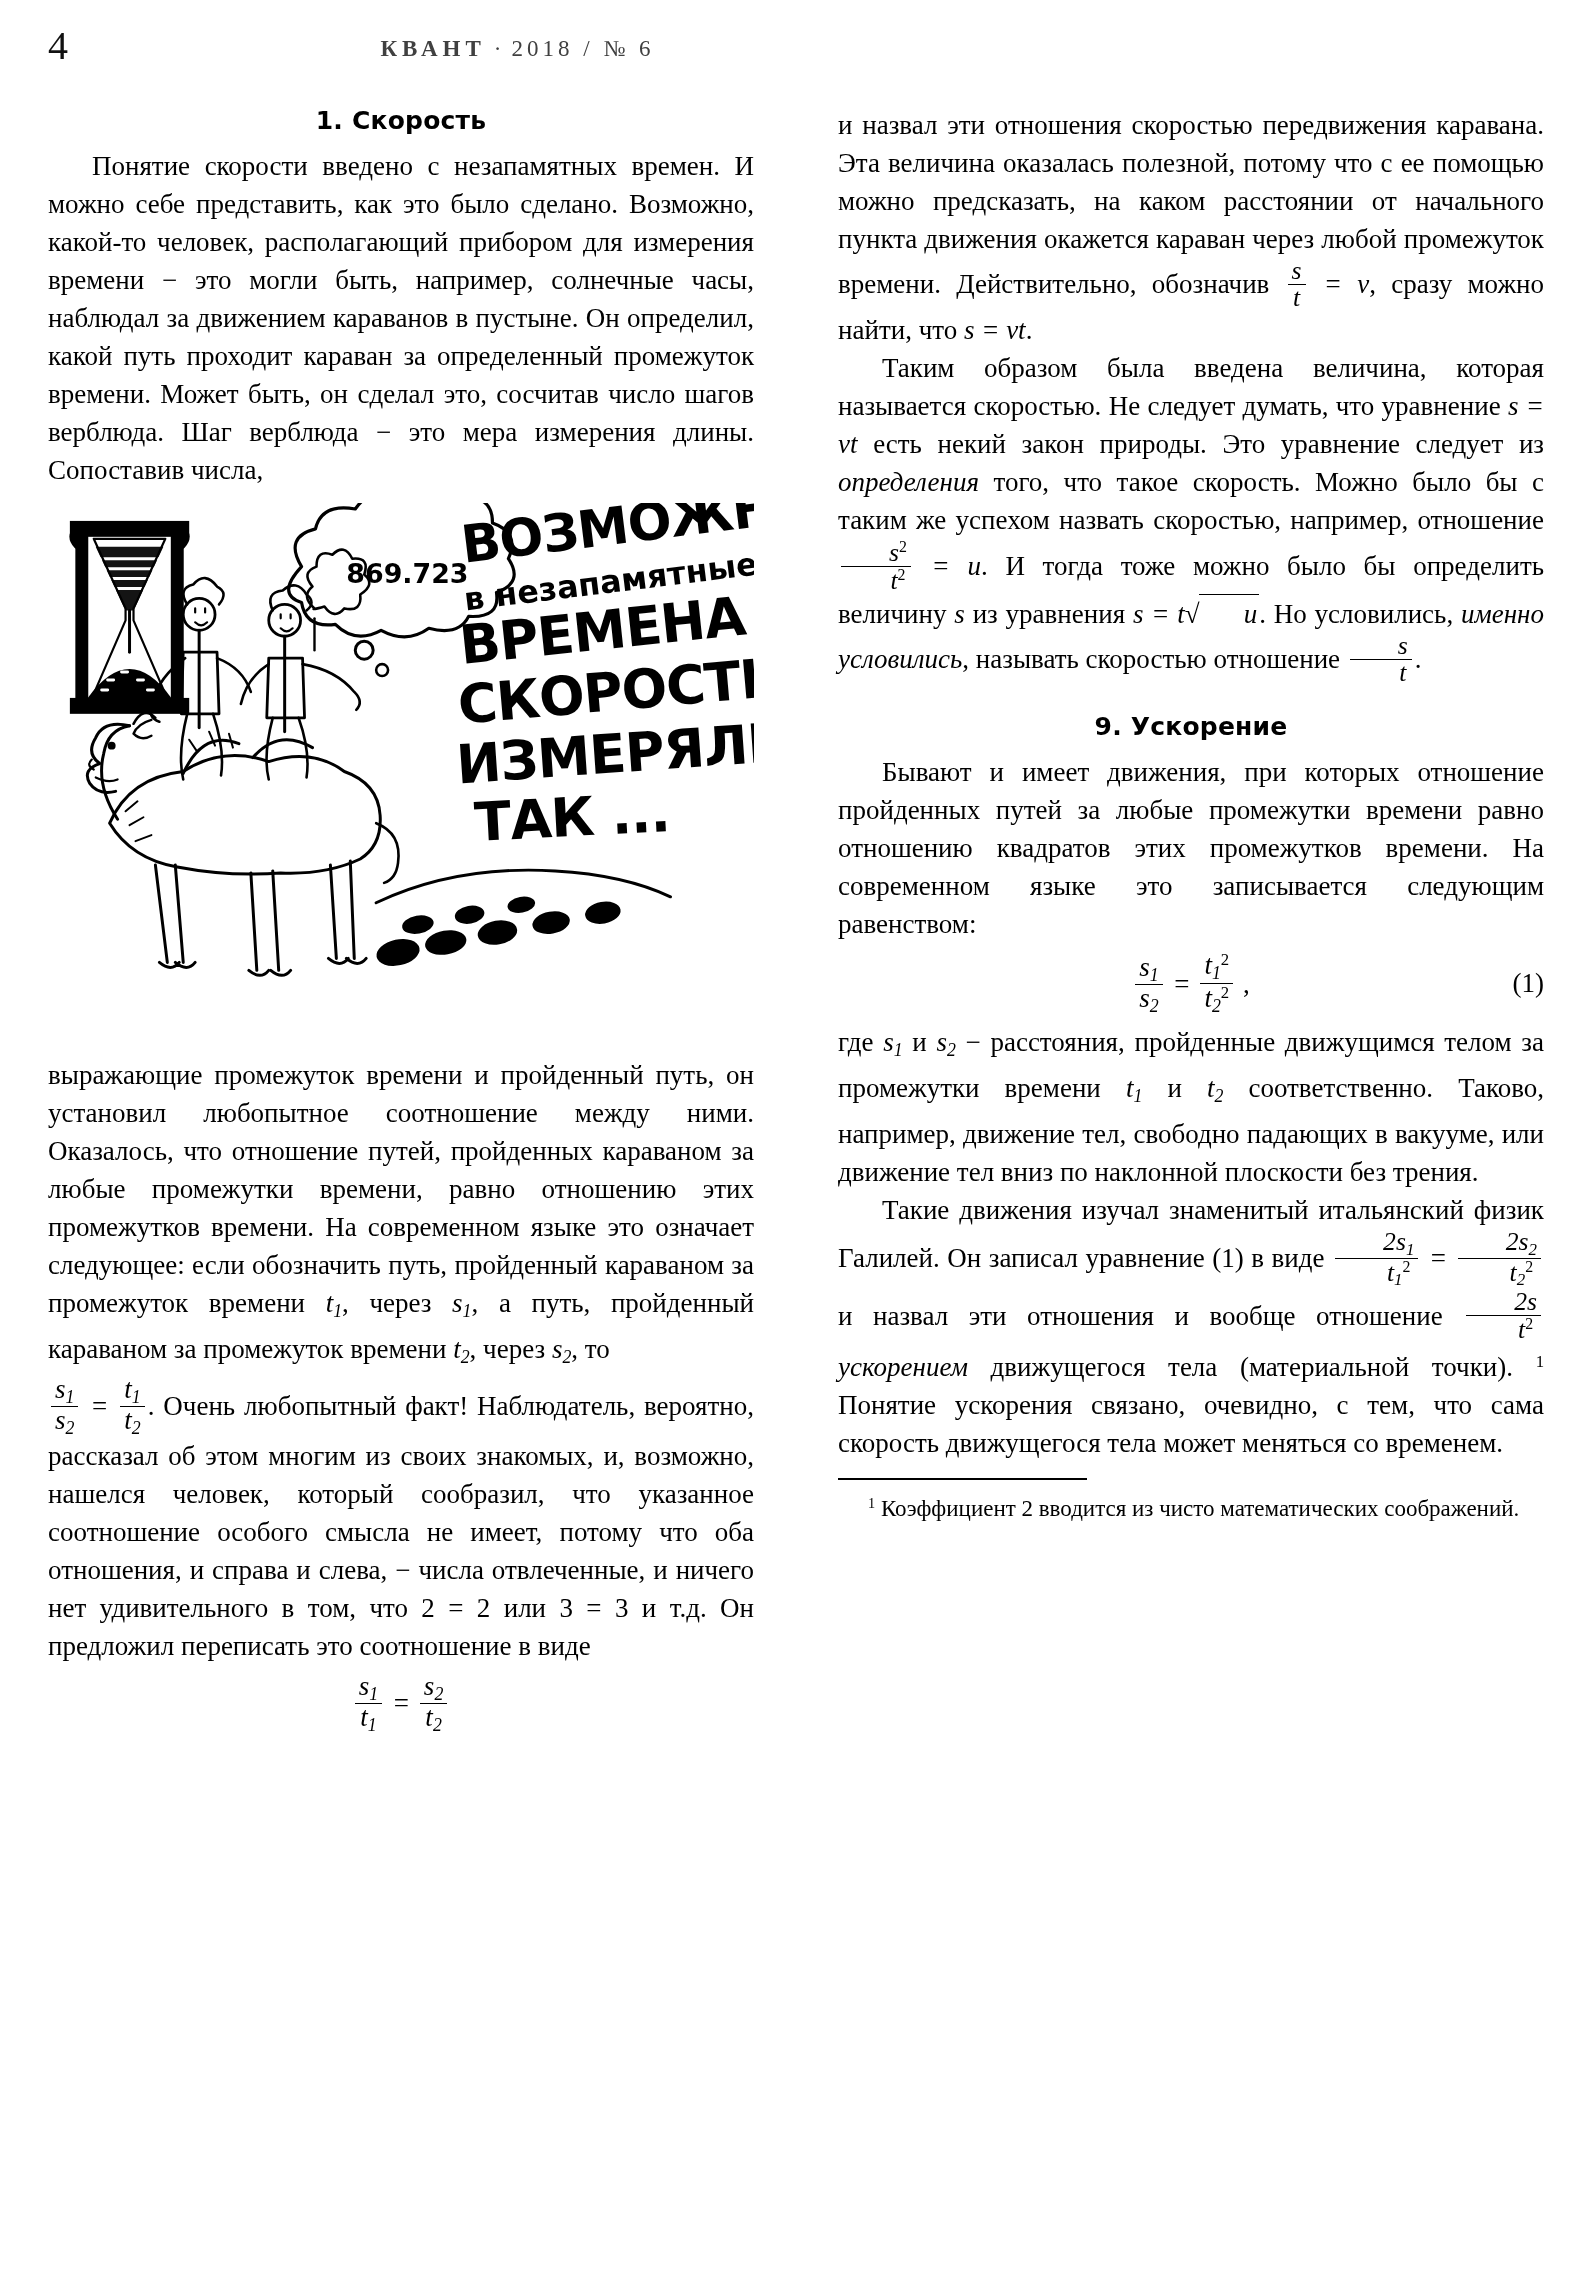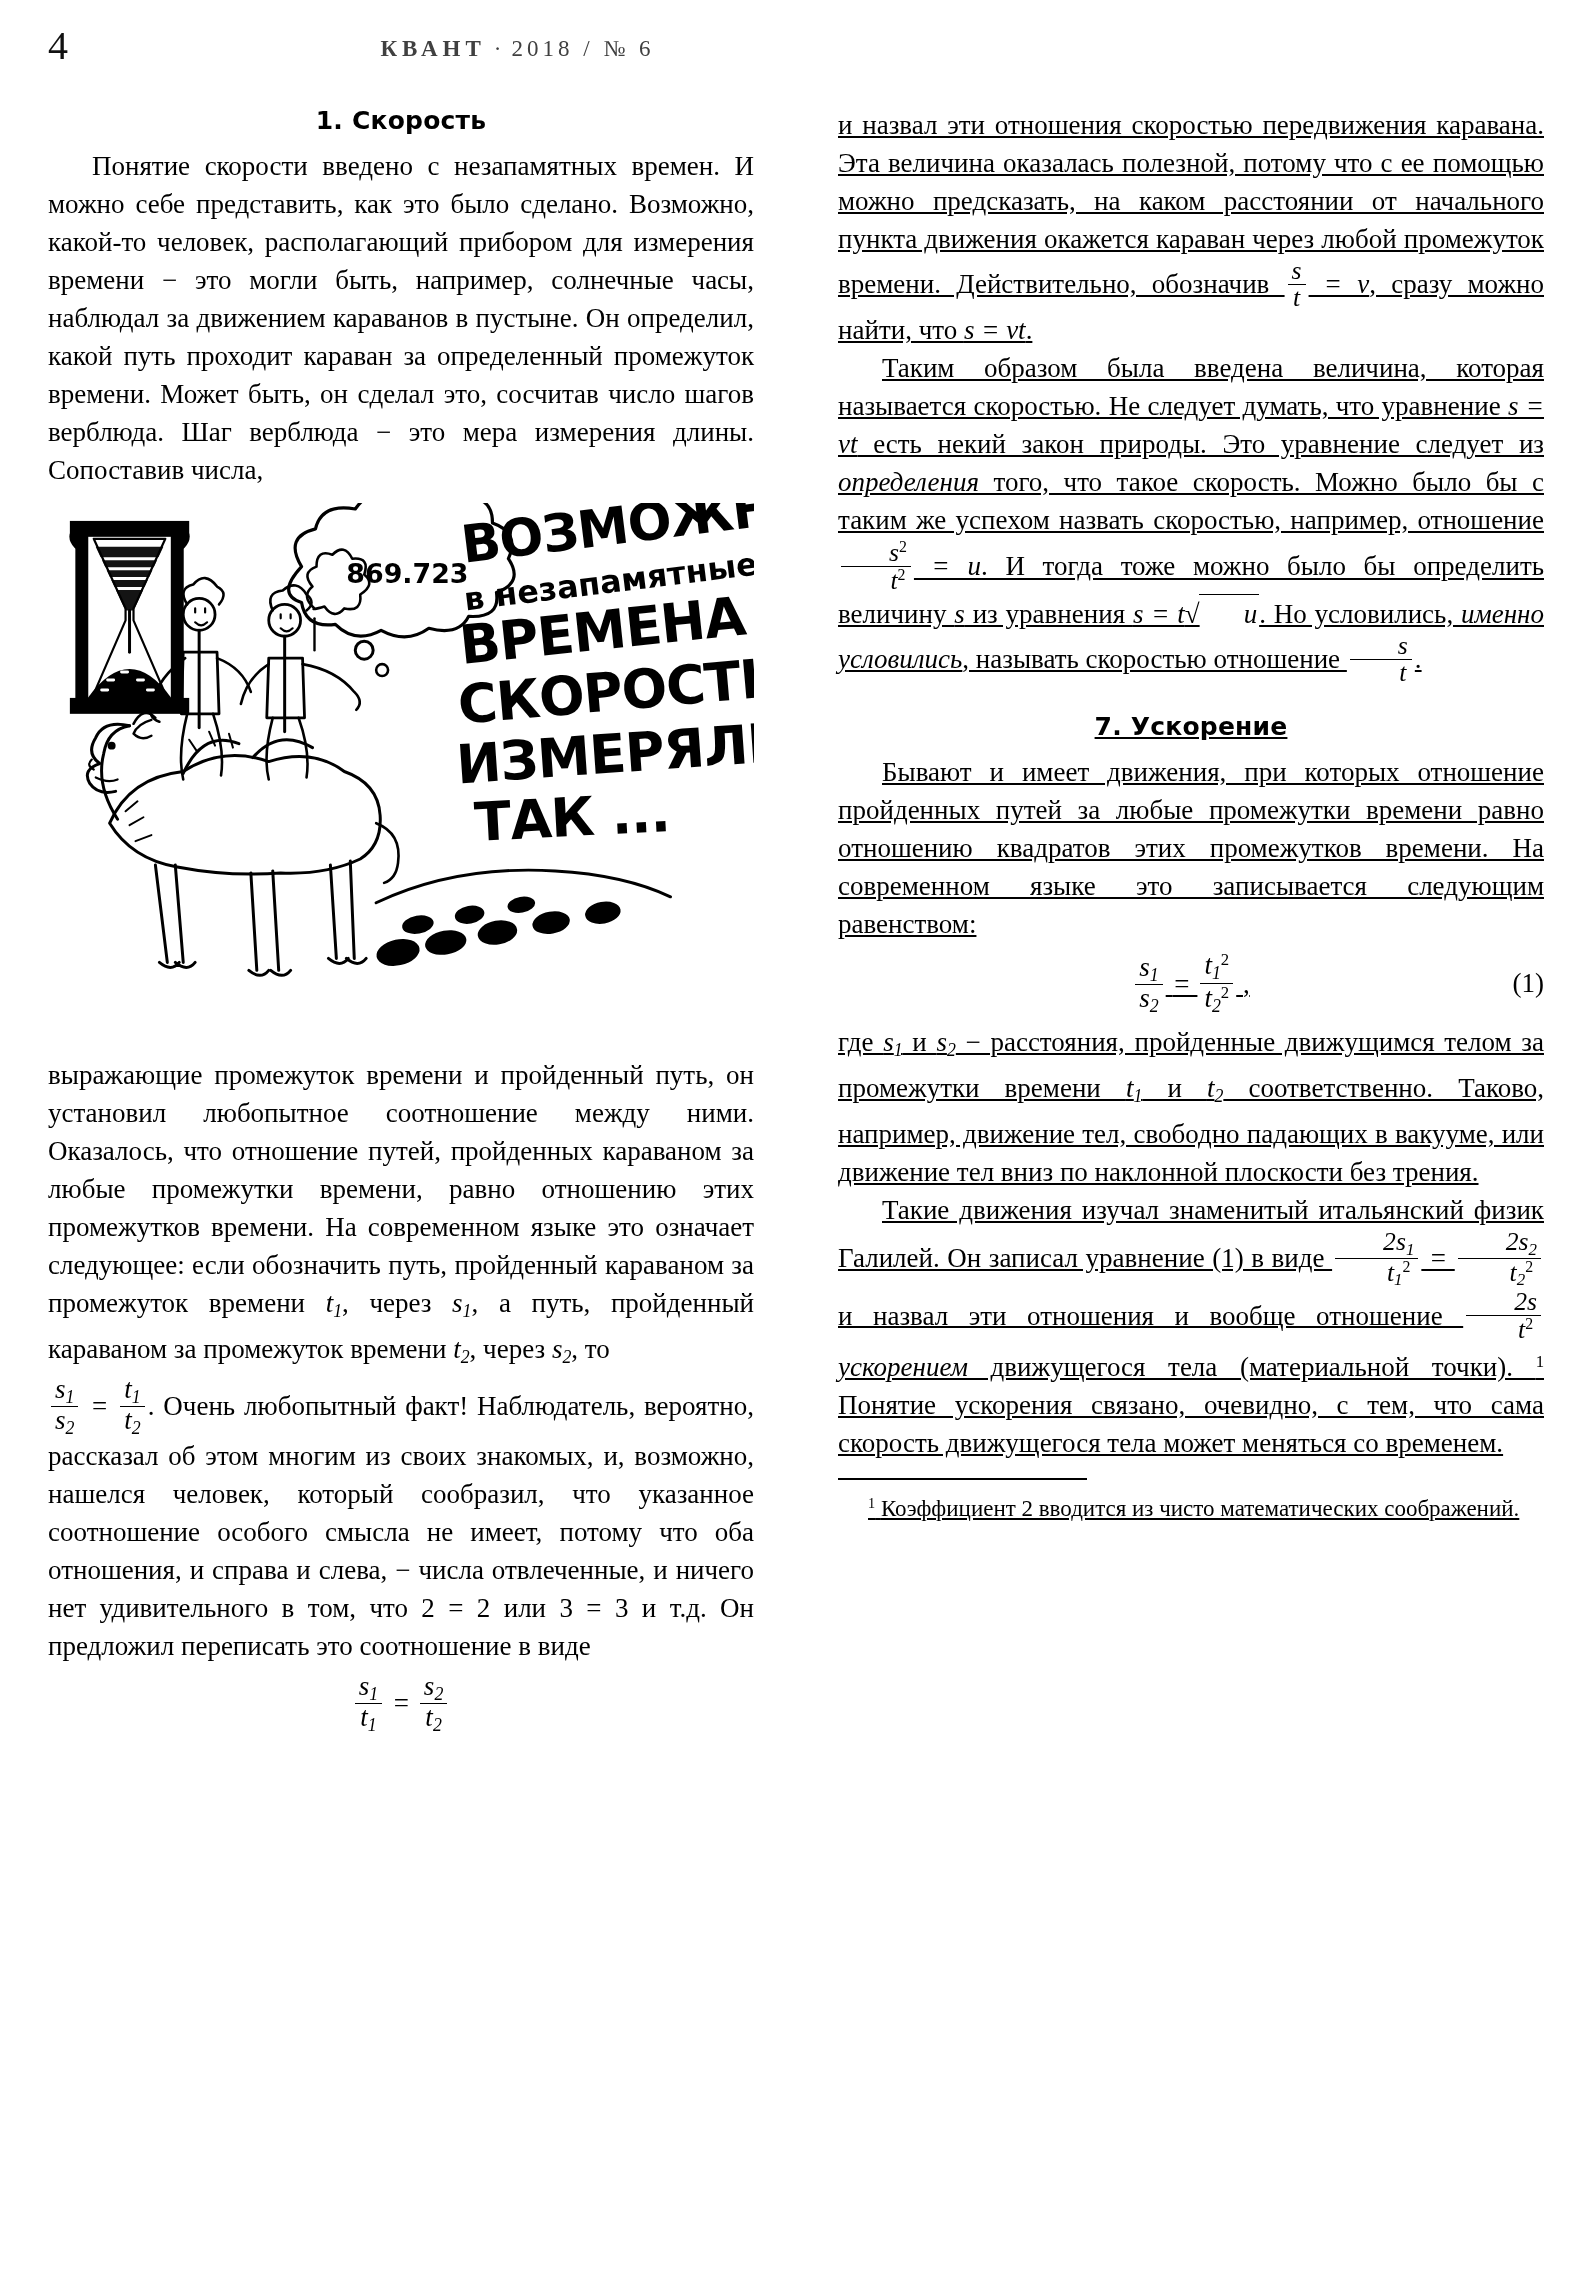--- a/index.html
+++ b/index.html
@@ -63,21 +63,21 @@
     top: 98px;
     width: 1496px;
     height: 2169px;
   }
   .col {
     position: absolute;
     top: 8px;
     width: 706px;
   }
   .col-left  { left: 0; }
-  .col-right { left: 790px; text-decoration: underline; }
+  .col-right { left: 790px; }
 
   .sec-title {
     font-family: "DejaVu Sans", "Liberation Sans", sans-serif;
     font-weight: 700;
     font-size: 25px;
     text-align: center;
     margin: 0 0 12px 0;
     letter-spacing: 0.2px;
   }
   .sec-title.spaced { margin-top: 26px; }
@@ -322,21 +322,21 @@
       </div>
 
     </div>
 
     <div class="col col-right">
 
       <p class="body cont"><span>и назвал эти отношения скоростью передвижения каравана. Эта величина оказалась полезной, потому что с ее помощью можно предсказать, на каком расстоянии от начального пункта движения окажется караван через любой промежуток времени. Действительно, обозначив </span><span class="frac sm"><span class="num"><span class="mi">s</span></span><span class="den"><span class="mi">t</span></span></span><span class="mi"> = v</span><span>, сразу можно найти, что </span><span class="mi">s = vt</span><span>.</span></p>
 
       <p class="body"><span>Таким образом была введена величина, которая называется скоростью. Не следует думать, что уравнение </span><span class="mi">s = vt</span><span> есть некий закон природы. Это уравнение следует из </span><span class="italic">определения</span><span> того, что такое скорость. Можно было бы с таким же успехом назвать скоростью, например, отношение </span><span class="frac sm"><span class="num"><span class="mi">s</span><span class="sup">2</span></span><span class="den"><span class="mi">t</span><span class="sup">2</span></span></span><span class="mi"> = u</span><span>. И тогда тоже можно было бы определить величину </span><span class="mi">s</span><span> из уравнения </span><span class="mi">s = t<span class="radical">√</span><span class="sqrt">u</span></span><span>. Но условились, </span><span class="italic">именно условились</span><span>, называть скоростью отношение </span><span class="frac sm"><span class="num"><span class="mi">s</span></span><span class="den"><span class="mi">t</span></span></span><span>.</span></p>
 
-      <h2 class="sec-title spaced">7. Ускорение</h2>
+      <h2 class="sec-title spaced">9. Ускорение</h2>
 
       <p class="body">Бывают и имеет движения, при которых отношение пройденных путей за любые промежутки времени равно отношению квадратов этих промежутков времени. На современном языке это записывается следующим равенством:</p>
 
       <div class="eq-block">
         <span class="frac">
           <span class="num"><span class="mi">s</span><span class="sub">1</span></span>
           <span class="den"><span class="mi">s</span><span class="sub">2</span></span>
         </span>
         <span class="mi"> = </span>
         <span class="frac">

